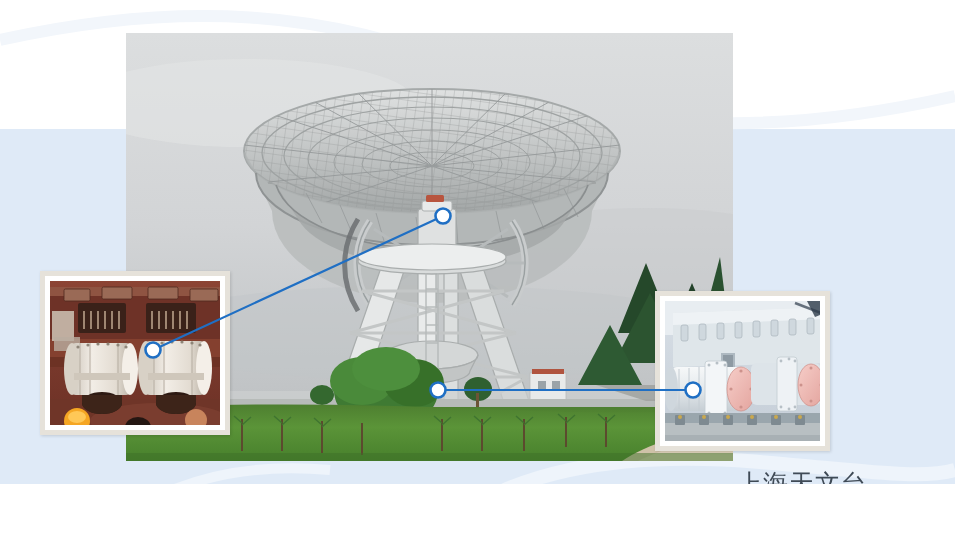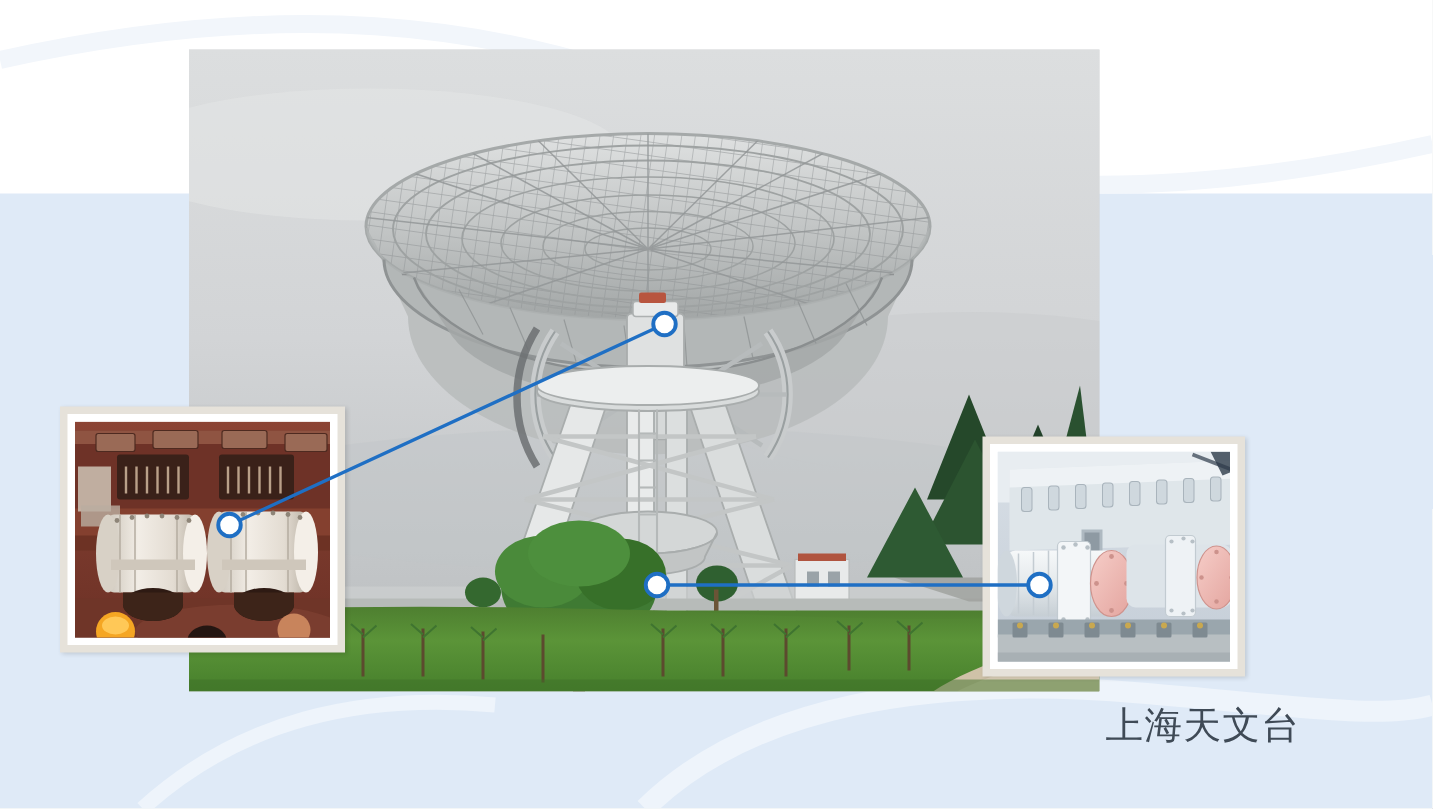--- a/index.html
+++ b/index.html
@@ -94,21 +94,21 @@
     line-height: 28px;
     letter-spacing: 1px;
     color: #3f4a56;
     font-family: "DejaVu Serif", "Liberation Serif", serif;
     white-space: nowrap;
   }
 </style>
 </head>
 <body>
 
-<div id="slide" style="width: 955px; height: 539px;">
+<div id="slide" style="width: 955px; height: 484px;">
 
   <div class="bg-white-band" style="height: 129px; background: rgb(255, 255, 255);"></div>
   <div class="bg-blue-band" style="top: 129px; height: 410px; background: rgb(223, 234, 247);"></div>
 
   <svg class="bg-swoosh" viewBox="0 0 955 539" preserveAspectRatio="none">
     <path d="M 0 40 C 180 0 330 10 470 70 C 610 130 760 140 955 96" fill="none" stroke="#f2f6fb" stroke-width="12"></path>
     <path d="M 430 539 C 500 470 620 450 760 462 C 860 470 920 480 955 470" fill="none" stroke="#eef4fb" stroke-width="14"></path>
     <path d="M 95 539 C 160 480 240 462 330 470" fill="none" stroke="#eef4fb" stroke-width="10"></path>
   </svg>
 

